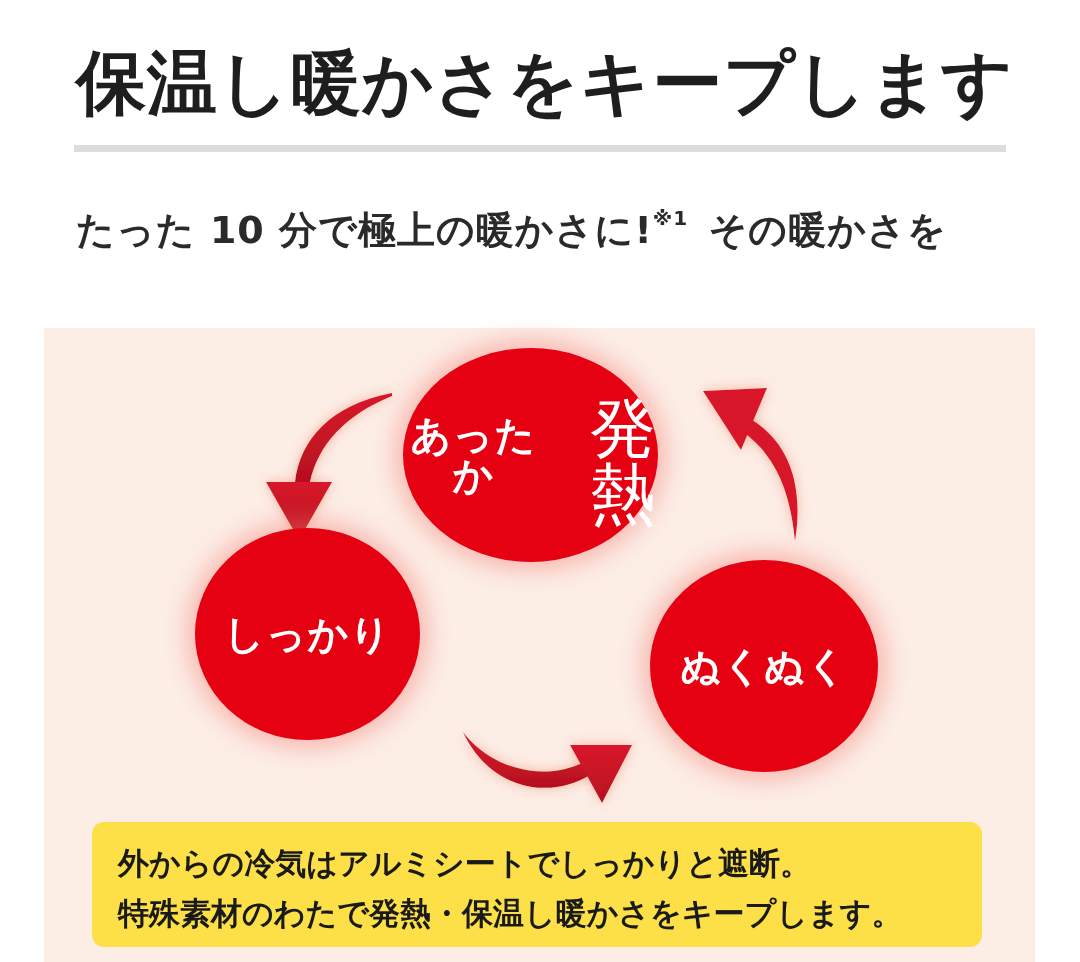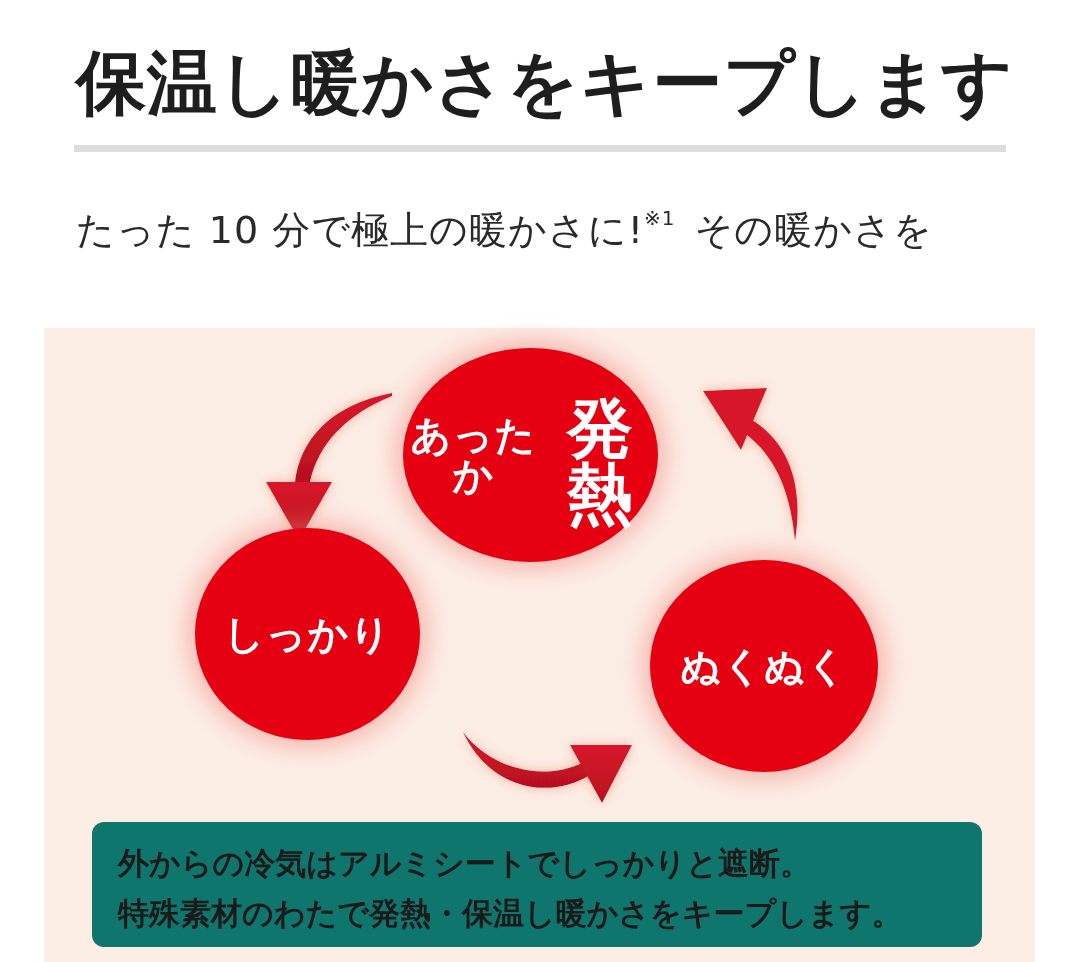--- a/index.html
+++ b/index.html
@@ -7,38 +7,38 @@
     width: 1080px; height: 962px; background: #ffffff; position: relative; overflow: hidden;
     font-family: "DejaVu Sans", "Liberation Sans", sans-serif; color: #222222;
   }
   .title {
     position: absolute; left: 76px; top: 48px; margin: 0;
     font-size: 70px; font-weight: bold; letter-spacing: 1px; line-height: 1; color: #1e1e1e;
   }
   .title-rule { position: absolute; left: 74px; top: 145px; width: 932px; height: 7px; background: #dcdcdc; }
   .lead {
     position: absolute; left: 76px; top: 185px; width: 940px; margin: 0;
-    font-size: 38px; font-weight: normal; line-height: 66px; color: #2a2a2a; letter-spacing: 1px;
+    font-size: 38px; font-weight: bold; line-height: 66px; color: #2a2a2a; letter-spacing: 1px;
   }
   .lead sup { font-size: 20px; vertical-align: 18px; margin-right: 6px; }
   .panel { position: absolute; left: 44px; top: 328px; width: 991px; height: 634px; background: #fcede5; }
   .circle {
     position: absolute; border-radius: 50%; background: #e50012;
     box-shadow: 0 0 22px 8px rgba(244,120,110,0.45);
     color: #ffffff; text-align: center; display: flex; flex-direction: row; justify-content: center; align-items: center;
   }
   .circle .sub { font-size: 40px; font-weight: bold; line-height: 1; letter-spacing: 1px; }
-  .circle .main { font-size: 66px; font-weight: bold; line-height: 1; margin-top: 14px; letter-spacing: 2px; }
+  .circle .main { font-size: 66px; font-weight: normal; line-height: 1; margin-top: 14px; letter-spacing: 2px; text-align: right; }
   .c-top { left: 403px; top: 348px; width: 255px; height: 214px; }
   .c-left { left: 195px; top: 528px; width: 225px; height: 212px; }
   .c-right { left: 650px; top: 560px; width: 228px; height: 212px; }
   .arrows { position: absolute; left: 0; top: 0; width: 1080px; height: 962px; pointer-events: none; }
   .note {
     position: absolute; left: 92px; top: 822px; width: 890px; height: 125px; box-sizing: border-box;
-    background: #0f766e; border-radius: 12px; padding: 16px 0 0 26px;
+    background: #fde047; border-radius: 12px; padding: 16px 0 0 26px;
     font-size: 31px; font-weight: bold; line-height: 50px; color: #1a1a1a;
   }
   .note div { white-space: nowrap; }
 </style>
 </head>
 <body>
 
 <h1 class="title">保温し暖かさをキープします</h1>
 <div class="title-rule"></div>
 

